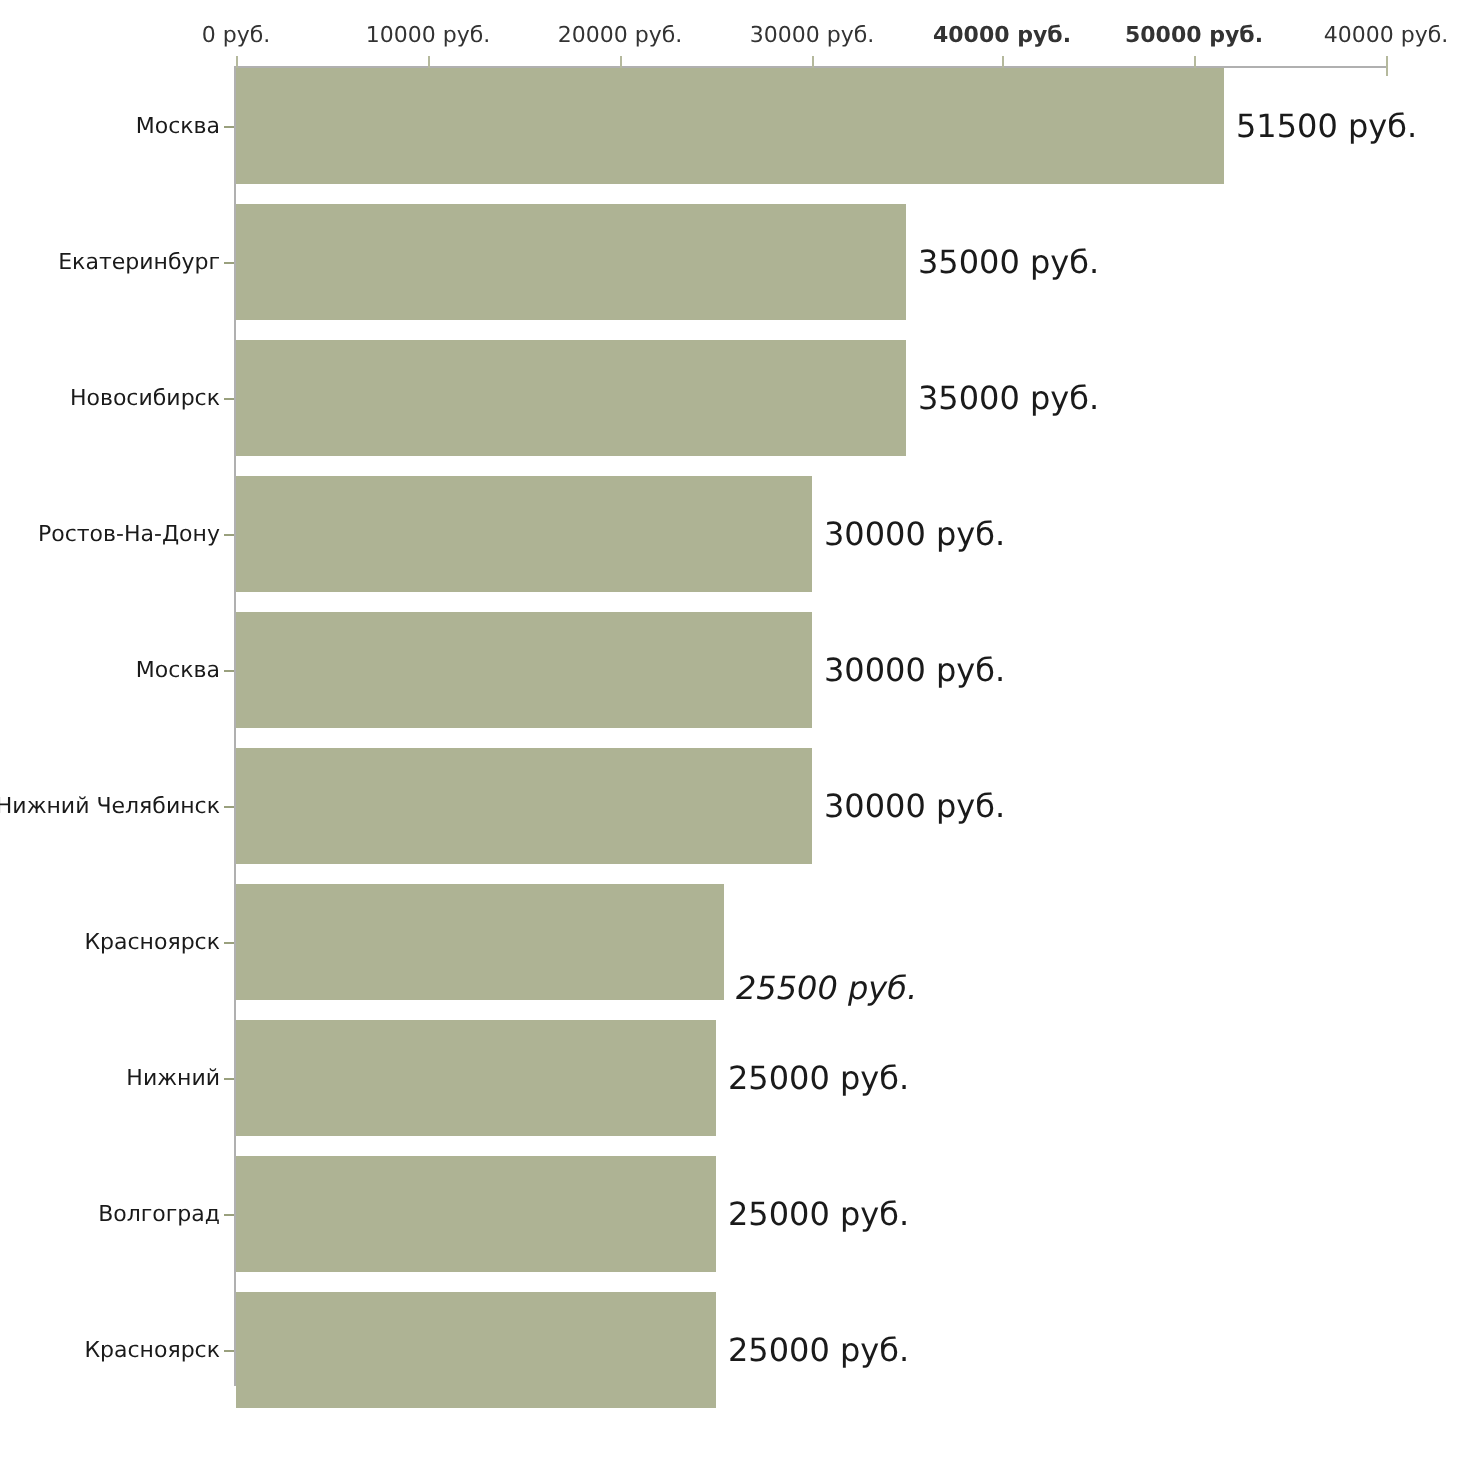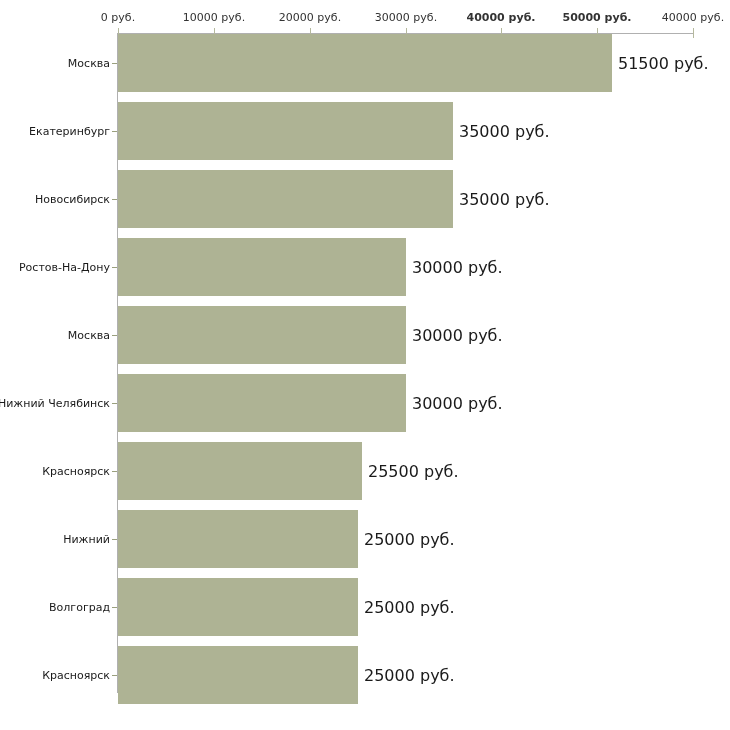--- a/index.html
+++ b/index.html
@@ -179,19 +179,19 @@
       <div class="bar" title="Волгоград — 25000 руб." style="top: 578px; height: 58px; width: 240px; background: rgb(174, 179, 148);"></div>
       <div class="bar" title="Челябинск — 25000 руб." style="top: 646px; height: 58px; width: 240px; background: rgb(174, 179, 148);"></div>
     </div>
   <div id="values-layer">
       <div class="bar-value" style="left: 618px; top: 63px;">51500 руб.</div>
       <div class="bar-value" style="left: 459px; top: 131px;">35000 руб.</div>
       <div class="bar-value" style="left: 459px; top: 199px;">35000 руб.</div>
       <div class="bar-value" style="left: 412px; top: 267px;">30000 руб.</div>
       <div class="bar-value" style="left: 412px; top: 335px;">30000 руб.</div>
       <div class="bar-value" style="left: 412px; top: 403px;">30000 руб.</div>
-      <div class="bar-value" style="left: 368px; top: 471px;">25500 руб.</div>
+      <div class="bar-value" style="left: 368px; top: 494px; font-style: italic;">25500 руб.</div>
       <div class="bar-value" style="left: 364px; top: 539px;">25000 руб.</div>
       <div class="bar-value" style="left: 364px; top: 607px;">25000 руб.</div>
       <div class="bar-value" style="left: 364px; top: 675px;">25000 руб.</div>
     </div>
 
 </div>
 
 </body></html>

